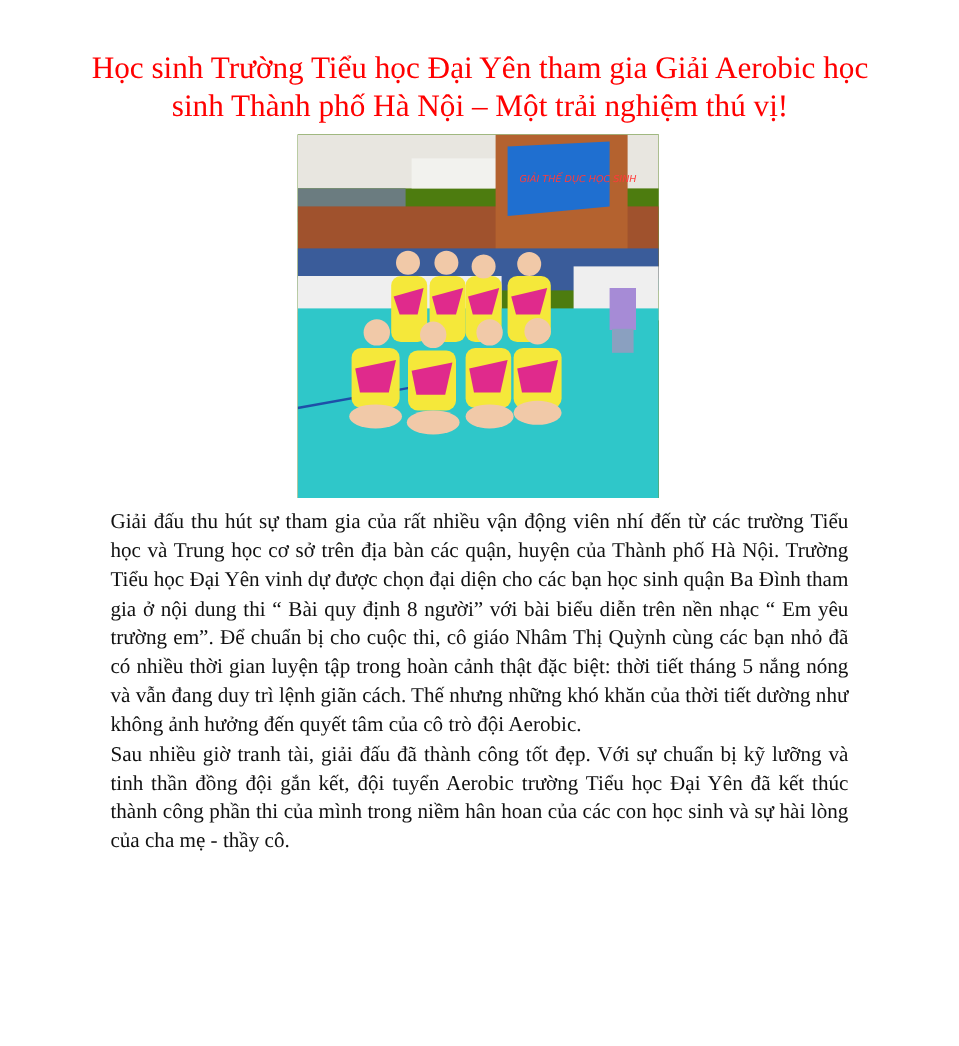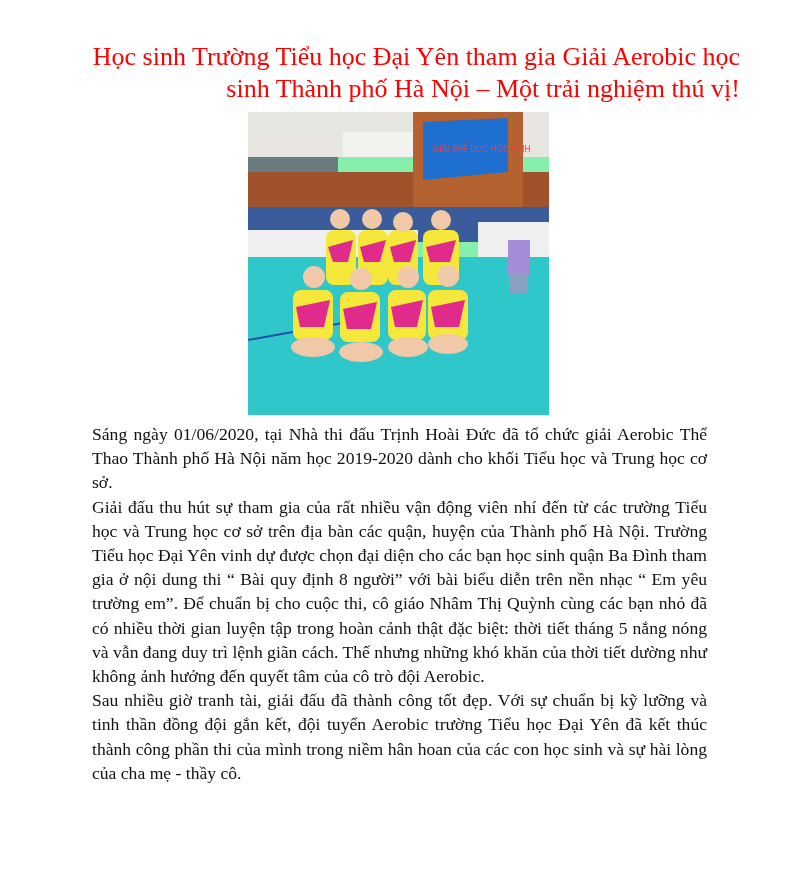--- a/index.html
+++ b/index.html
@@ -1,21 +1,21 @@
 <!DOCTYPE html>
 <html><head>
   <meta charset="utf-8">
   <style>
     html, body { margin: 0; padding: 0; background: #ffffff; }
     body { width: 799px; height: 872px; position: relative; overflow: hidden;
            font-family: "Liberation Serif", "DejaVu Serif", serif; color: #111; }
-    .title { position: absolute; left: 60px; top: 41px; width: 680px; text-align: right;
+    .title { position: absolute; left: 60px; top: 41px; width: 680px; text-align: center;
              color: #ff0000; font-size: 26px; line-height: 32px; }
     .photo { position: absolute; left: 248px; top: 112px; width: 301px; height: 303px; overflow: hidden;
-             background: #86efac; }
+             background: #4d7c0f; font-style: italic; }
     .photo svg { display: block; width: 100%; height: 100%; }
     .body-text { position: absolute; left: 92px; top: 422px; width: 615px;
                  font-size: 17.6px; line-height: 24.2px; text-align: justify; }
     .body-text p { margin: 0; }
   </style>
 </head>
 <body>
 
 <div class="title">Học sinh Trường Tiểu học Đại Yên tham gia Giải Aerobic học sinh Thành phố Hà Nội – Một trải nghiệm thú vị!</div>
 
@@ -81,16 +81,15 @@
       <ellipse cx="160" cy="235" rx="20" ry="10"></ellipse>
       <ellipse cx="200" cy="232" rx="20" ry="10"></ellipse>
     </g>
 
     <rect x="260" y="128" width="22" height="35" fill="#a68bd6"></rect>
     <rect x="262" y="162" width="18" height="20" fill="#8aa0c0"></rect>
   </svg>
 </div>
 
 <div class="body-text">
-  <p>Sáng ngày 01/06/2020, tại Nhà thi đấu Trịnh Hoài Đức đã tổ chức giải Aerobic Thể Thao Thành phố Hà Nội năm học 2019-2020 dành cho khối Tiểu học và Trung học cơ sở.</p>
   <p>Giải đấu thu hút sự tham gia của rất nhiều vận động viên nhí đến từ các trường Tiểu học và Trung học cơ sở trên địa bàn các quận, huyện của Thành phố Hà Nội. Trường Tiểu học Đại Yên vinh dự được chọn đại diện cho các bạn học sinh quận Ba Đình tham gia ở nội dung thi “ Bài quy định 8 người” với bài biểu diễn trên nền nhạc “ Em yêu trường em”. Để chuẩn bị cho cuộc thi, cô giáo Nhâm Thị Quỳnh cùng các bạn nhỏ đã có nhiều thời gian luyện tập trong hoàn cảnh thật đặc biệt: thời tiết tháng 5 nắng nóng và vẫn đang duy trì lệnh giãn cách. Thế nhưng những khó khăn của thời tiết dường như không ảnh hưởng đến quyết tâm của cô trò đội Aerobic.</p>
   <p>Sau nhiều giờ tranh tài, giải đấu đã thành công tốt đẹp. Với sự chuẩn bị kỹ lưỡng và tinh thần đồng đội gắn kết, đội tuyển Aerobic trường Tiểu học Đại Yên đã kết thúc thành công phần thi của mình trong niềm hân hoan của các con học sinh và sự hài lòng của cha mẹ - thầy cô.</p>
 </div>
 
 </body></html>

